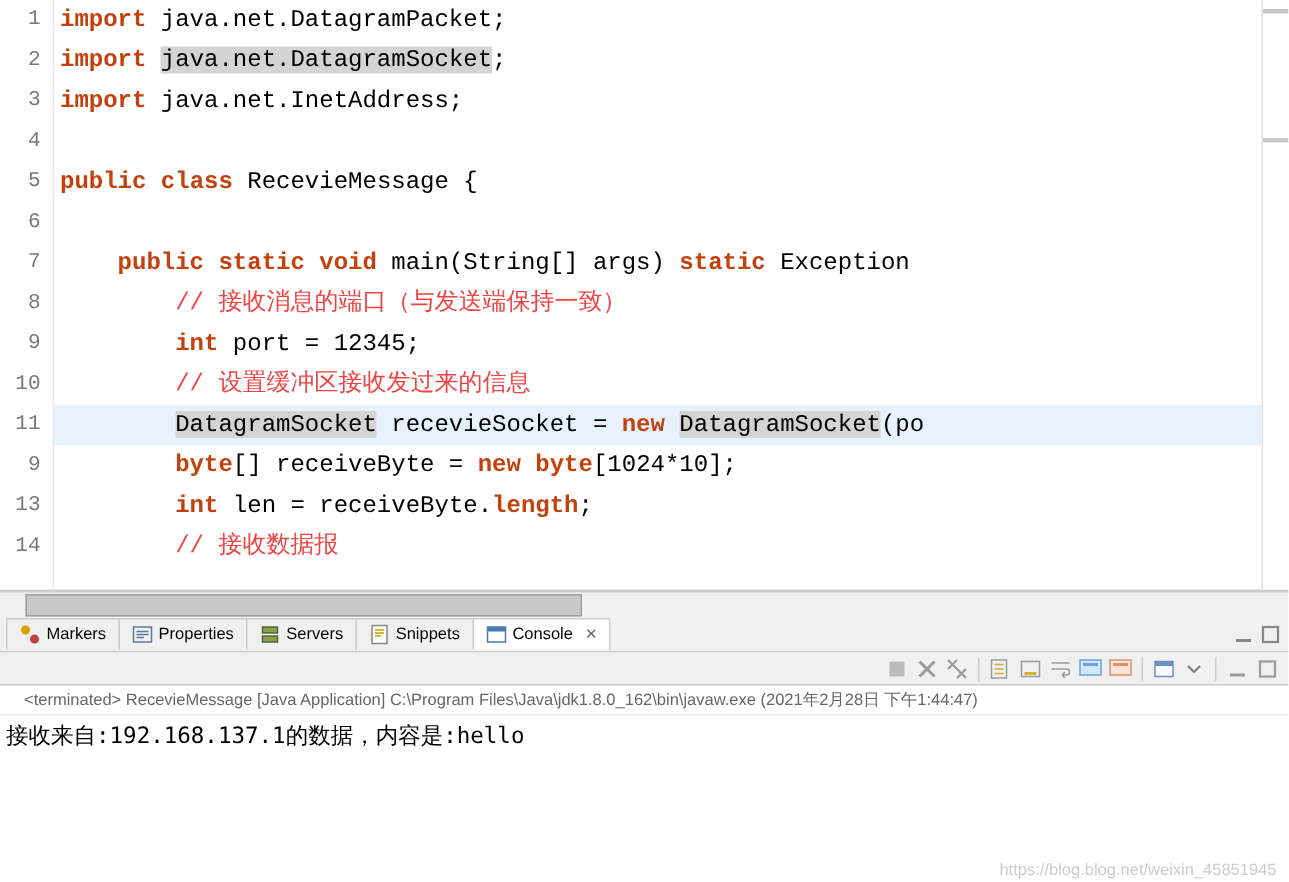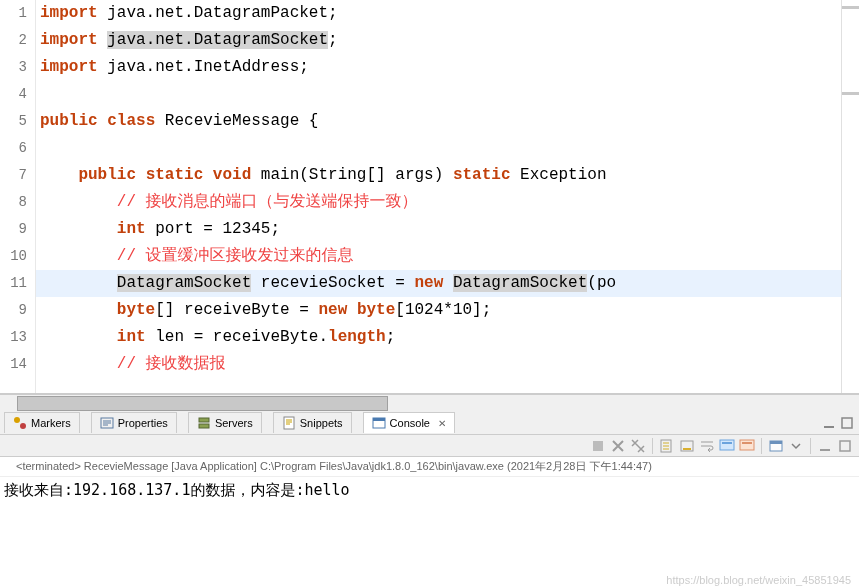--- a/index.html
+++ b/index.html
@@ -12,21 +12,21 @@
 .code-line { height: 27px; line-height: 27px; white-space: pre; padding-left: 4px; }
 .code-line.hl { background: #e8f2fe; }
 .kw { color: #c2410c; font-weight: bold; }
 .cm { color: #ef4444; }
 .type-hl { background: #d4d4d4; }
 .overview-ruler { width: 18px; background: #fff; border-left: 1px solid #e0e0e0; position: relative; }
 .ruler-mark { position: absolute; width: 100%; height: 3px; background: #c8c8c8; }
 .hscroll { height: 17px; background: #f0f0f0; border-top: 1px solid #ccc; display: flex; align-items: center; }
 .hscroll-track { flex: 1; height: 15px; background: #f0f0f0; margin: 0 17px; position: relative; }
 .hscroll-thumb { position: absolute; left: 0; width: 45%; height: 100%; background: #c8c8c8; border: 1px solid #a0a0a0; }
-.tabs-bar { height: 24px; background: #f0f0f0; border-bottom: 1px solid #ccc; display: flex; align-items: center; font-family: "Segoe UI", Tahoma, sans-serif; font-size: 11px; padding-left: 4px; gap: 12px; }
+.tabs-bar { height: 24px; background: #f0f0f0; border-bottom: 1px solid #ccc; display: flex; align-items: center; font-family: "Segoe UI", Tahoma, sans-serif; font-size: 11px; padding-left: 4px; gap: 0; }
 .tab { padding: 3px 8px; background: #f0f0f0; border: 1px solid #ccc; border-bottom: none; display: flex; align-items: center; gap: 4px; cursor: pointer; margin-right: -1px; }
 .tab.active { background: #fff; }
 .tab-icon { width: 14px; height: 14px; display: inline-block; }
 .close-x { margin-left: 4px; color: #666; font-size: 10px; }
 .tabs-right { margin-left: auto; display: flex; gap: 2px; padding-right: 4px; }
 .tabs-right .ico { width: 16px; height: 16px; cursor: pointer; }
 .toolbar { height: 22px; background: #f0f0f0; border-bottom: 1px solid #ccc; display: flex; align-items: center; justify-content: flex-end; gap: 4px; padding: 0 6px; }
 .toolbar .ico { width: 16px; height: 16px; cursor: pointer; opacity: 0.8; }
 .toolbar .sep { width: 1px; height: 16px; background: #ccc; margin: 0 2px; }
 .console-header { font-family: "Segoe UI", Tahoma, sans-serif; font-size: 11px; color: #666; padding: 2px 16px; border-bottom: 1px solid #eee; }

